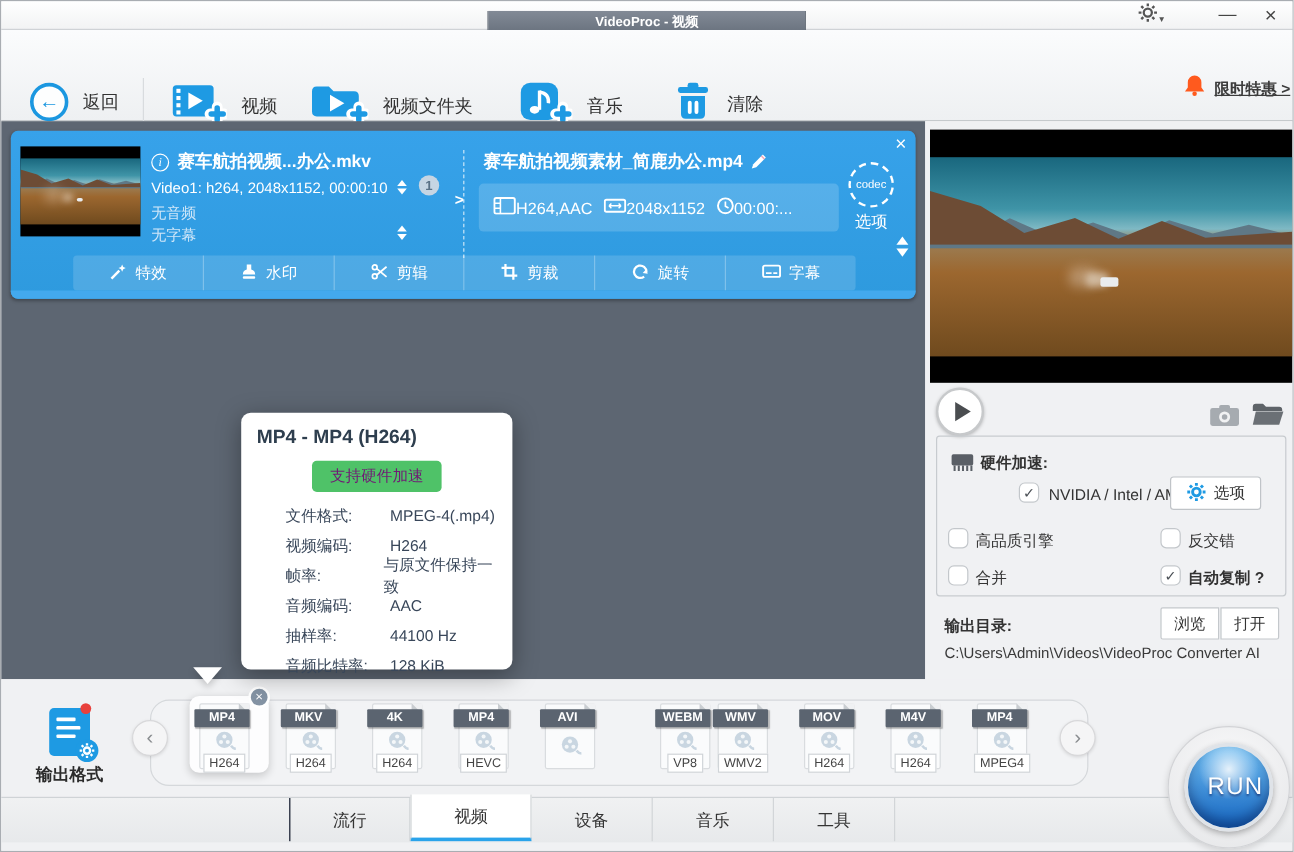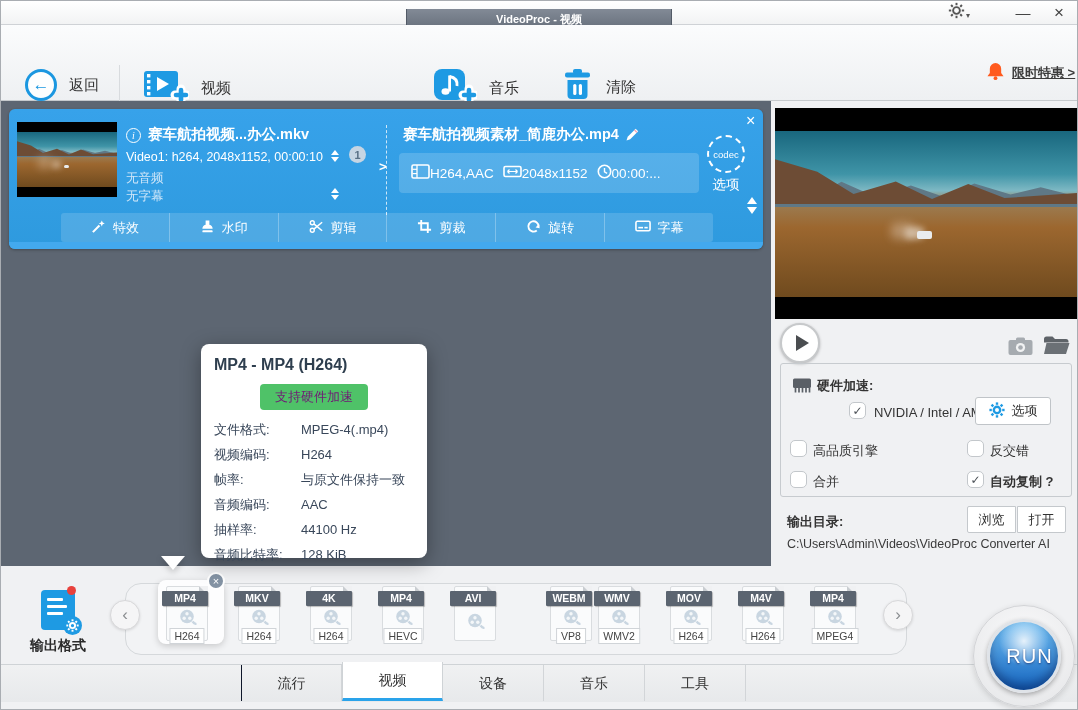--- a/index.html
+++ b/index.html
@@ -127,21 +127,21 @@
   .outdir-path { left:16px; top:436px; font-size:12.5px; color:#3a3a3a; }
 
   
   .tooltip { left:200px; top:343px; width:226px; height:214px; background:#fff; border-radius:8px;
              box-shadow:0 5px 20px rgba(0,0,0,.35); z-index:60; }
   .tt-title { left:13px; top:12px; font-size:16px; font-weight:bold; color:#2e3e4e; }
   .tt-badge { left:0; right:0; top:40px; display:flex; justify-content:center; }
   .tt-badge span { background:#4fc268; color:#701a75; font-size:13px; padding:4px 15px; border-radius:4px; }
   .tt-rows { left:13px; top:73px; right:10px; }
   .tt-row { display:flex; height:25px; align-items:center; font-size:13px; color:#39475a; }
-  .tt-row .lab { width:87px; }
+  .tt-row .lab { width:87px;margin-left:24px; }
   .tt-tail { left:160px; top:555px; width:0; height:0; border-left:12px solid transparent;
              border-right:12px solid transparent; border-top:14px solid #fff; z-index:61;
              filter:drop-shadow(0 3px 3px rgba(0,0,0,.2)); }
 
   
   .fmt-container { left:124px; top:582px; width:782px; height:72px; border:1px solid #d5d8db;
                    border-radius:16px; background:#f2f3f5; }
   .scroll-circle { top:599px; width:30px; height:30px; border-radius:50%; background:#f5f5f6;
                    border:1px solid #d8d8da; box-shadow:0 1px 3px rgba(0,0,0,.12); color:#8a8d90;
                    font-size:17px; display:flex; align-items:center; justify-content:center; cursor:pointer; z-index:5; }
@@ -239,20 +239,31 @@
             <rect x="4" y="19" width="3.4" height="3.4" fill="#fff"></rect>
             <rect x="4" y="25" width="3.4" height="3.4" fill="#fff"></rect>
             <polygon points="14,10 26,17 14,24" fill="#fff"></polygon>
             <path d="M38 22 v12 M32 28 h12" stroke="#fff" stroke-width="9" stroke-linecap="round"></path>
             <path d="M38 23 v10 M33 28 h10" stroke="#1e9ae3" stroke-width="4.6" stroke-linecap="round"></path>
           </svg>
       </span>
       <span class="tb-label">视频</span>
     </div>
 
+    <div class="abs tb-group" style="left:258px;top:42px;">
+      <span>
+        <svg width="48" height="38" viewBox="0 0 48 38">
+            <path d="M1 9 q0-4 4-4 h10 l4 4 h17 q4 0 4 4 v13 q0 4-4 4 H5 q-4 0-4-4 z" fill="#1e9ae3"></path>
+            <polygon points="16,12 28,19 16,26" fill="#fff"></polygon>
+            <path d="M40 22 v12 M34 28 h12" stroke="#fff" stroke-width="9" stroke-linecap="round"></path>
+            <path d="M40 23 v10 M35 28 h10" stroke="#1e9ae3" stroke-width="4.6" stroke-linecap="round"></path>
+          </svg>
+      </span>
+      <span class="tb-label">视频文件夹</span>
+    </div>
 
     <div class="abs tb-group" style="left:432px;top:42px;">
       <span>
         <svg width="44" height="38" viewBox="0 0 44 38">
             <rect x="1" y="2" width="31" height="31" rx="8" fill="#1e9ae3"></rect>
             <ellipse cx="12.5" cy="24.5" rx="4" ry="3.2" fill="#fff"></ellipse>
             <rect x="15.2" y="8.5" width="2.8" height="16" fill="#fff"></rect>
             <path d="M16.5 9.5 q8.5 1.5 7.5 9.5" stroke="#fff" stroke-width="2.8" fill="none"></path>
             <path d="M36 22 v12 M30 28 h12" stroke="#fff" stroke-width="9" stroke-linecap="round"></path>
             <path d="M36 23 v10 M31 28 h10" stroke="#1e9ae3" stroke-width="4.6" stroke-linecap="round"></path>

